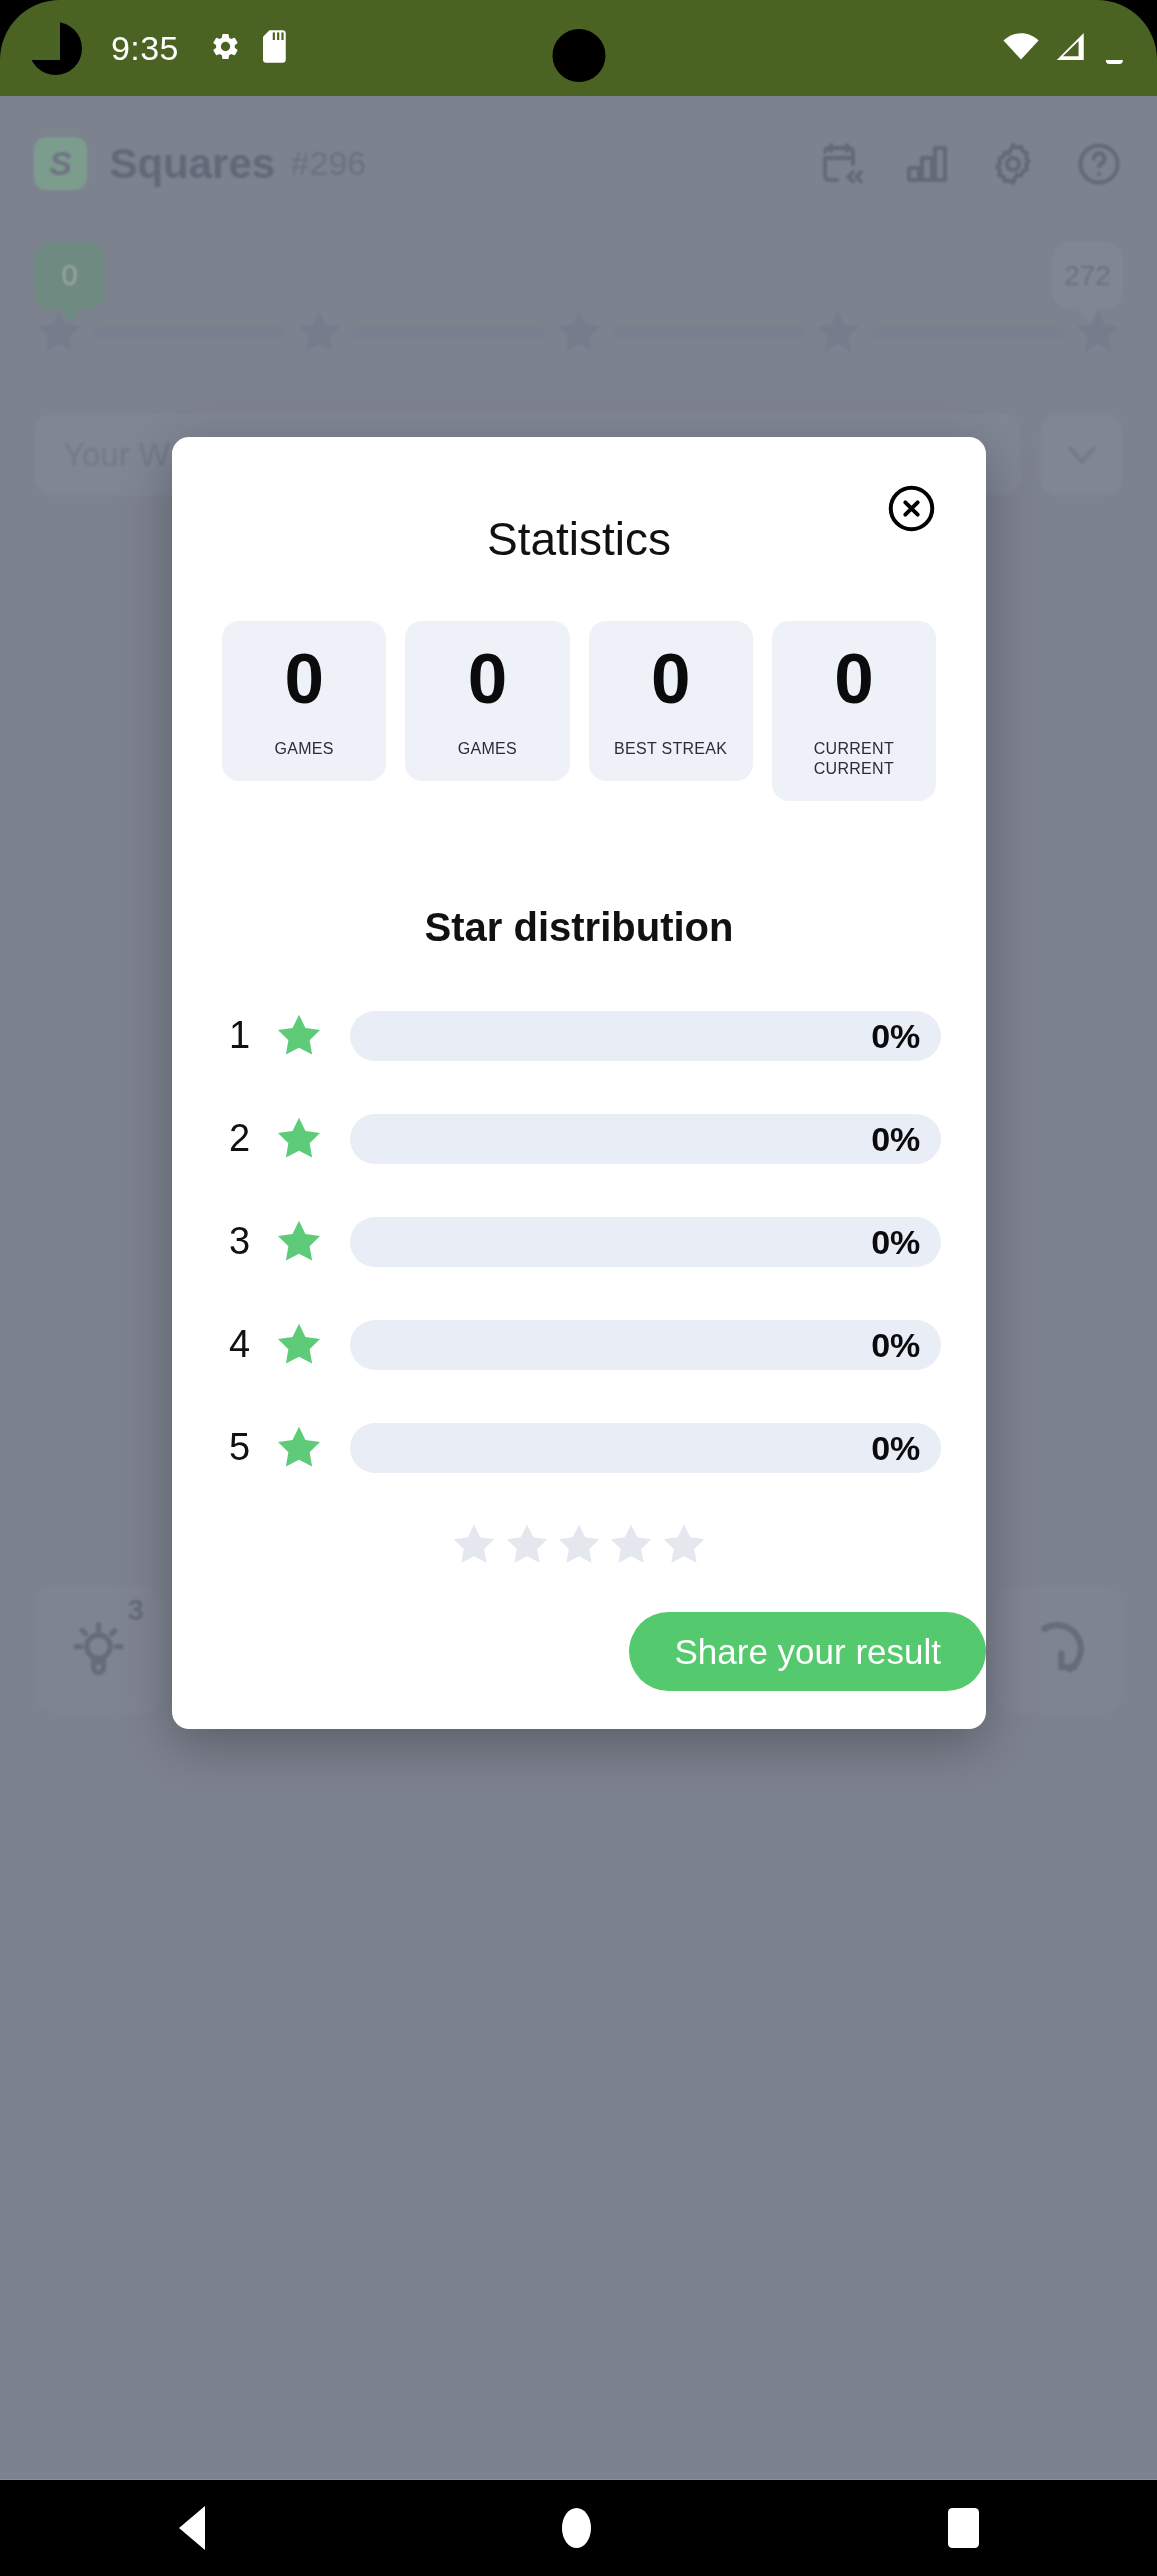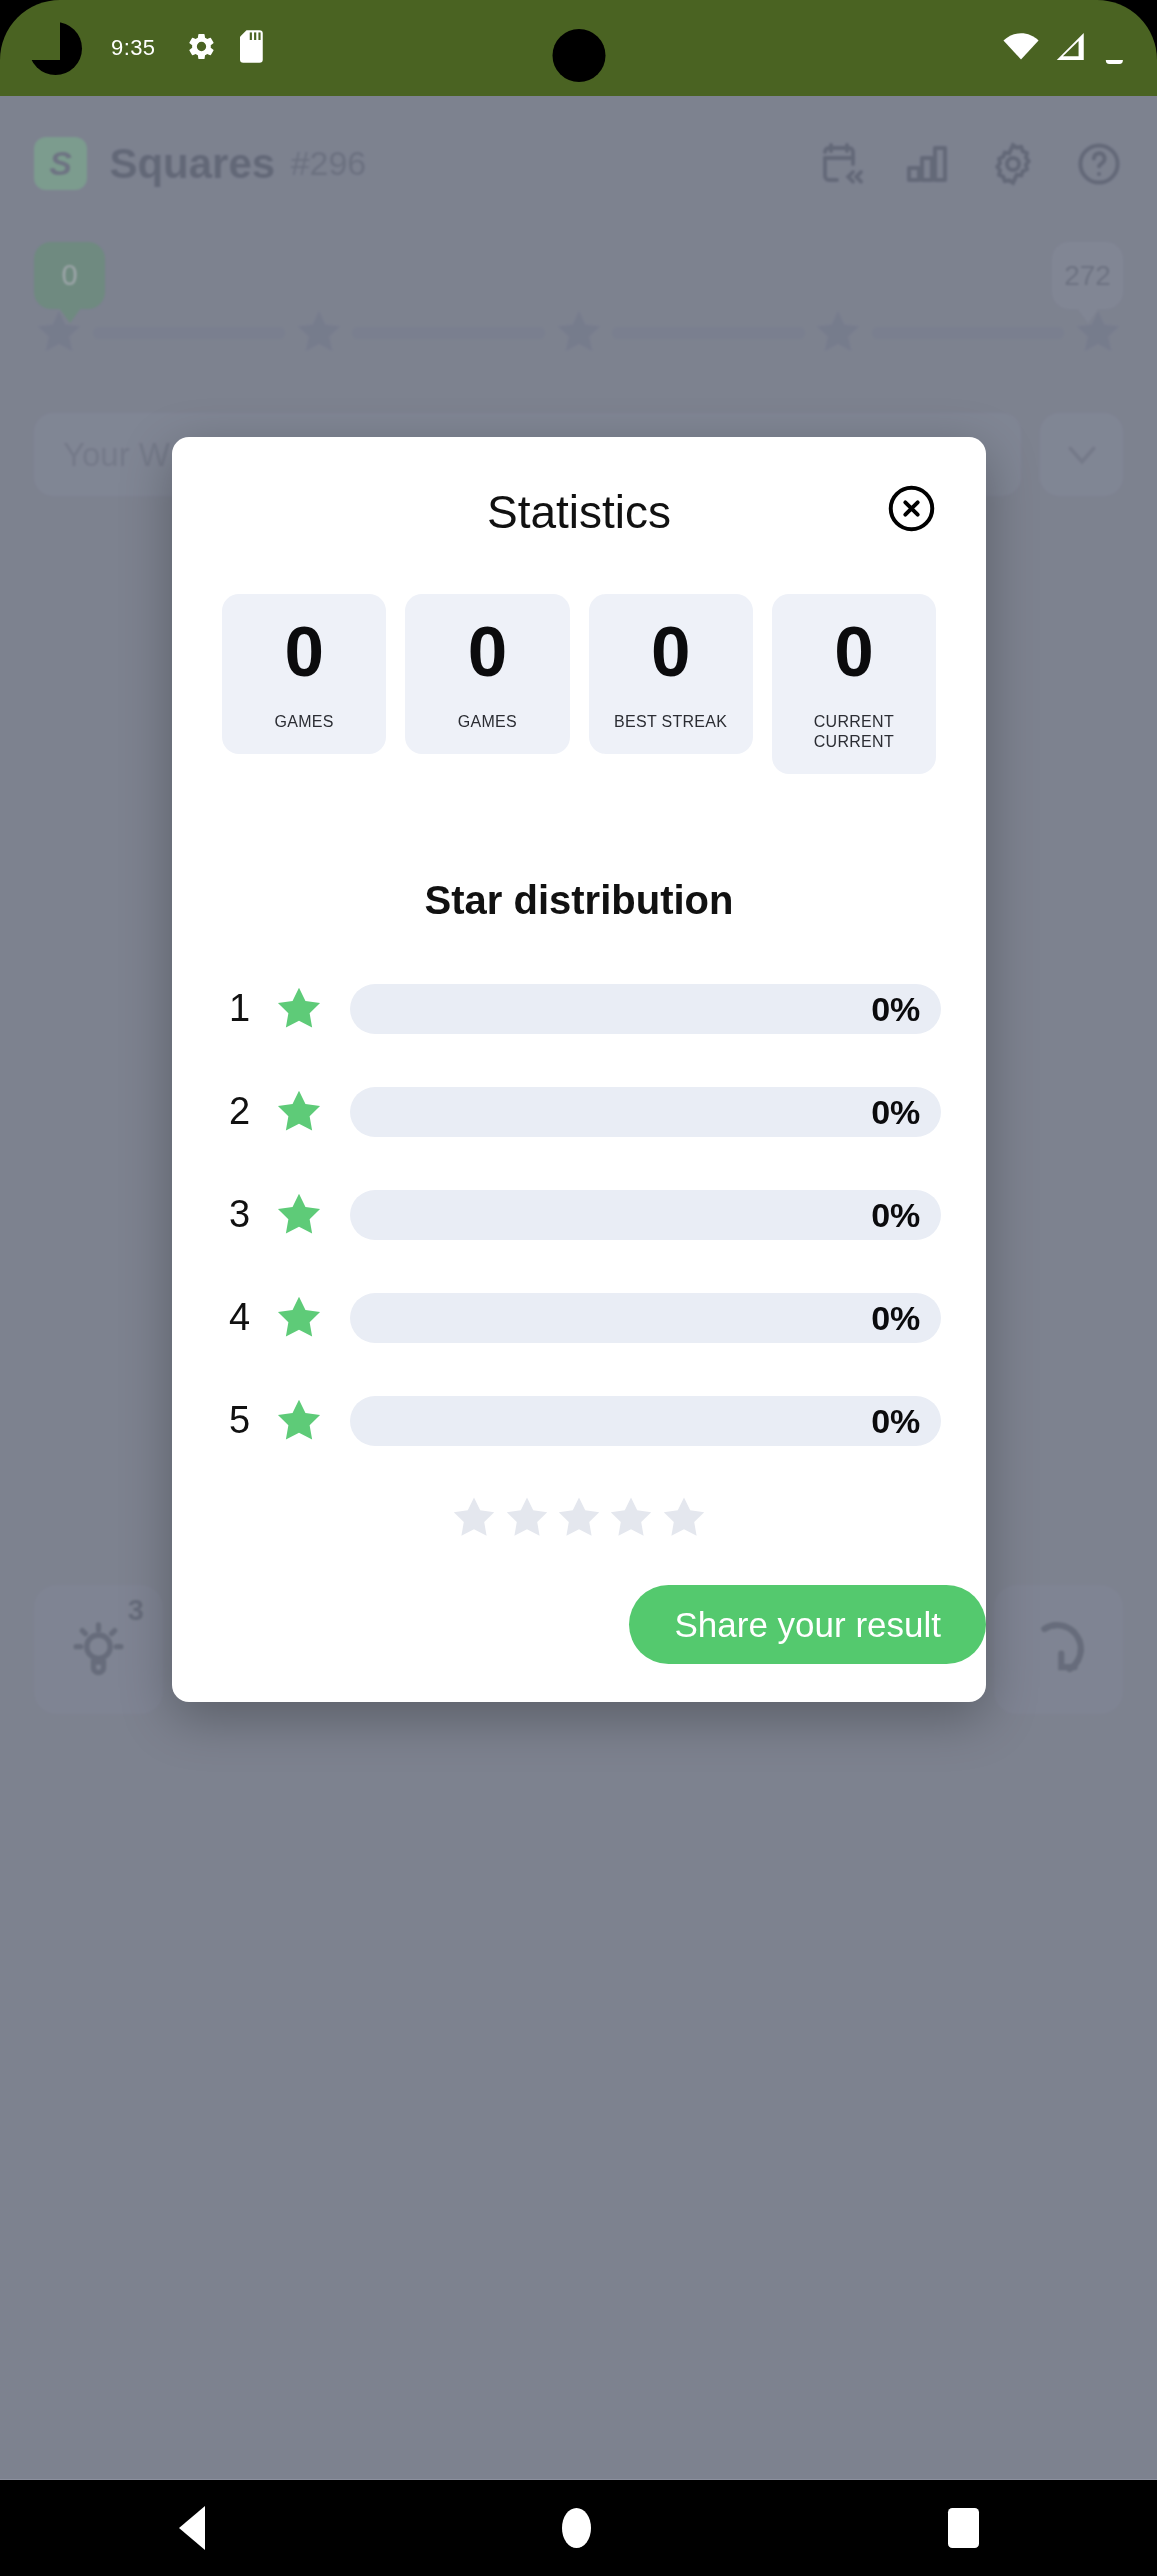--- a/index.html
+++ b/index.html
@@ -11,21 +11,21 @@
   }
   #screen { position:relative; width:1157px; height:2576px; background:#8c909e; }
 
   
   .statusbar{
     position:absolute; left:0; top:0; width:1157px; height:96px;
     background:#4a6322; display:flex; align-items:center;
     padding:0 29px; z-index:5;
   }
   .sb-punch{ width:53px; height:53px; border-radius:50%; background:#000; flex:none; }
-  .sb-time{ color:#fff; font-size:22px; margin-left:29px; letter-spacing:0.4px; }
+  .sb-time{ color:#fff; font-size:34px; margin-left:29px; letter-spacing:0.4px; }
   .sb-icons-left{ display:flex; align-items:center; gap:22.4px; margin-left:31px; }
   .sb-right{ margin-left:auto; display:flex; align-items:center; gap:17px; padding-right:3.4px;}
   .sb-center-punch{
     position:absolute; left:50%; top:29px; transform:translateX(-50%);
     width:53px; height:53px; border-radius:50%; background:#000;
   }
   .sb-corner-l, .sb-corner-r{
     position:absolute; top:0; width:60px; height:60px; background:#000; z-index:6;
   }
   .sb-corner-l{ left:0; border-top-left-radius:0; }
@@ -100,21 +100,21 @@
 
   
   .modal{
     position:absolute; left:172px; top:437px; width:814px;
     background:#fff; border-radius:17px;
     box-shadow:0 15.5px 52px rgba(0,0,0,.28);
     padding:0 0 38px 0; z-index:20;
   }
   .modal-title{
     text-align:center; font-size:46px; color:#111; font-weight:400;
-    padding-top:48px;
+    padding-top:75px;
   }
   .close-btn{
     position:absolute; right:48px; top:45px; width:53px; height:53px;
     cursor:pointer;
   }
 
   .stats-row{
     display:flex; justify-content:center; align-items:flex-start;
     gap:19px; margin-top:55px; padding:0 50px;
   }

